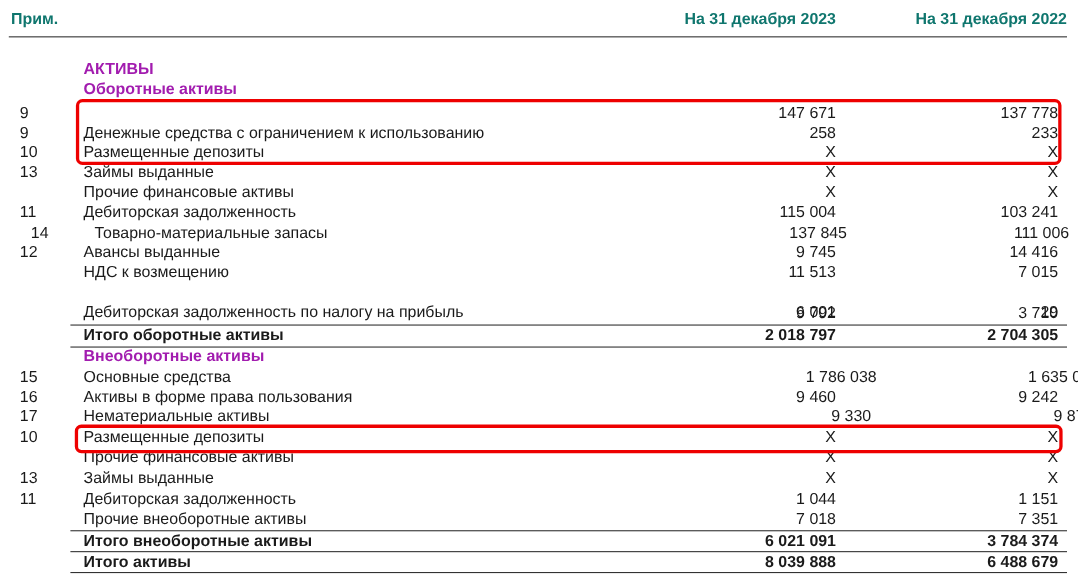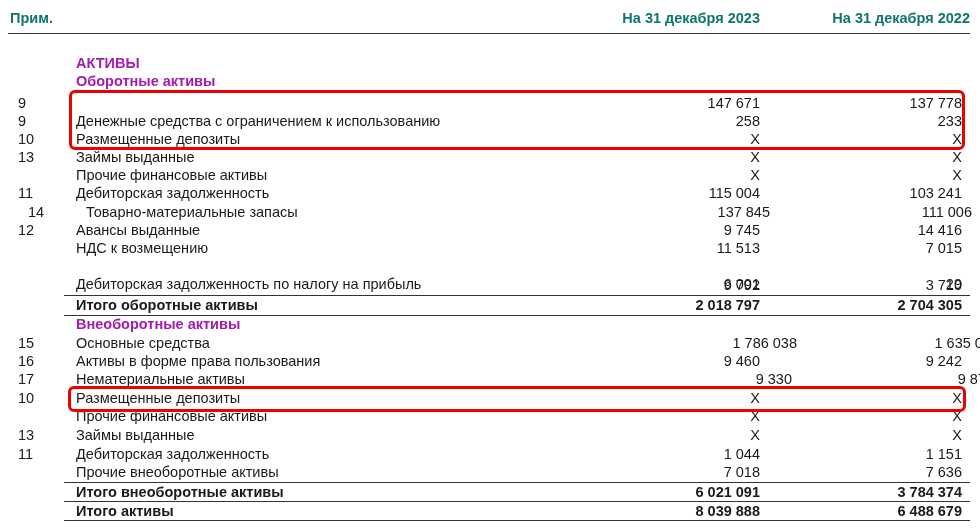--- a/index.html
+++ b/index.html
@@ -142,21 +142,21 @@
 <div class="row" style="top:445px;">
   <span class="note">11</span>
   <span class="label">Дебиторская задолженность</span>
   <span class="v1">1 044</span>
   <span class="v2">1 151</span>
 </div>
 <div class="row" style="top:463px;">
   <span class="note"></span>
   <span class="label">Прочие внеоборотные активы</span>
   <span class="v1">7 018</span>
-  <span class="v2">7 636</span>
+  <span class="v2">7 351</span>
 </div>
 <div class="rule" style="top:482px;"></div>
 <div class="row total" style="top:483px;">
   <span class="label">Итого внеоборотные активы</span>
   <span class="v1">6 021 091</span>
   <span class="v2">3 784 374</span>
 </div>
 <div class="rule" style="top:501px;"></div>
 <div class="row total" style="top:502px;">
   <span class="label">Итого активы</span>

